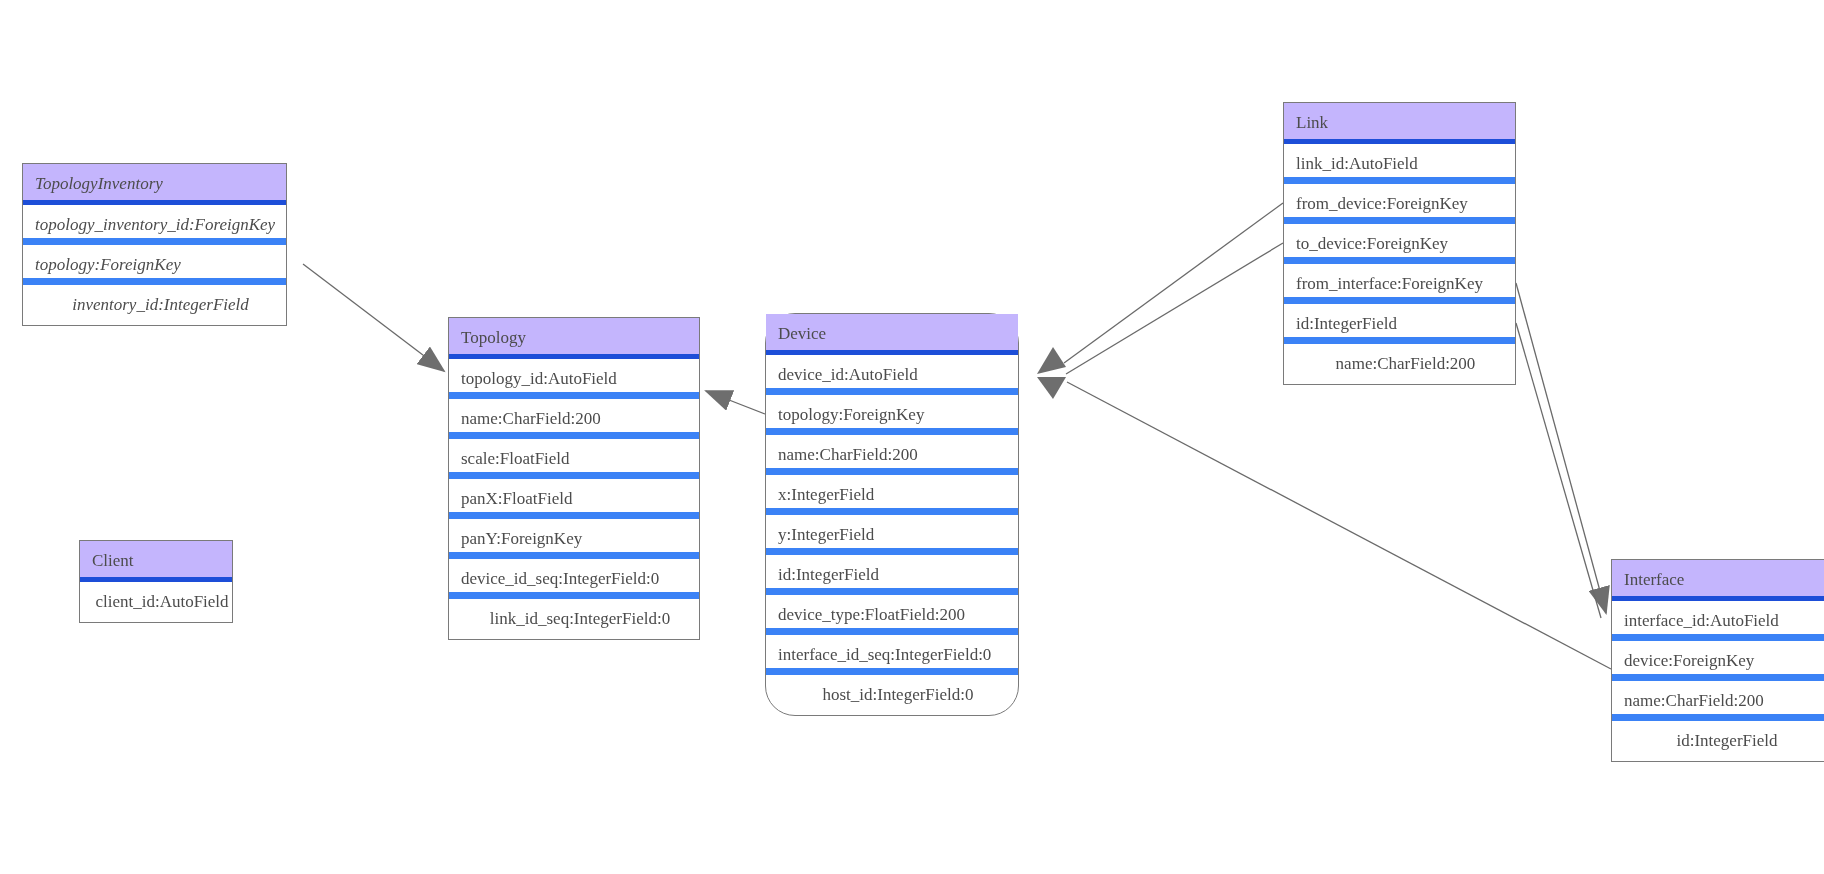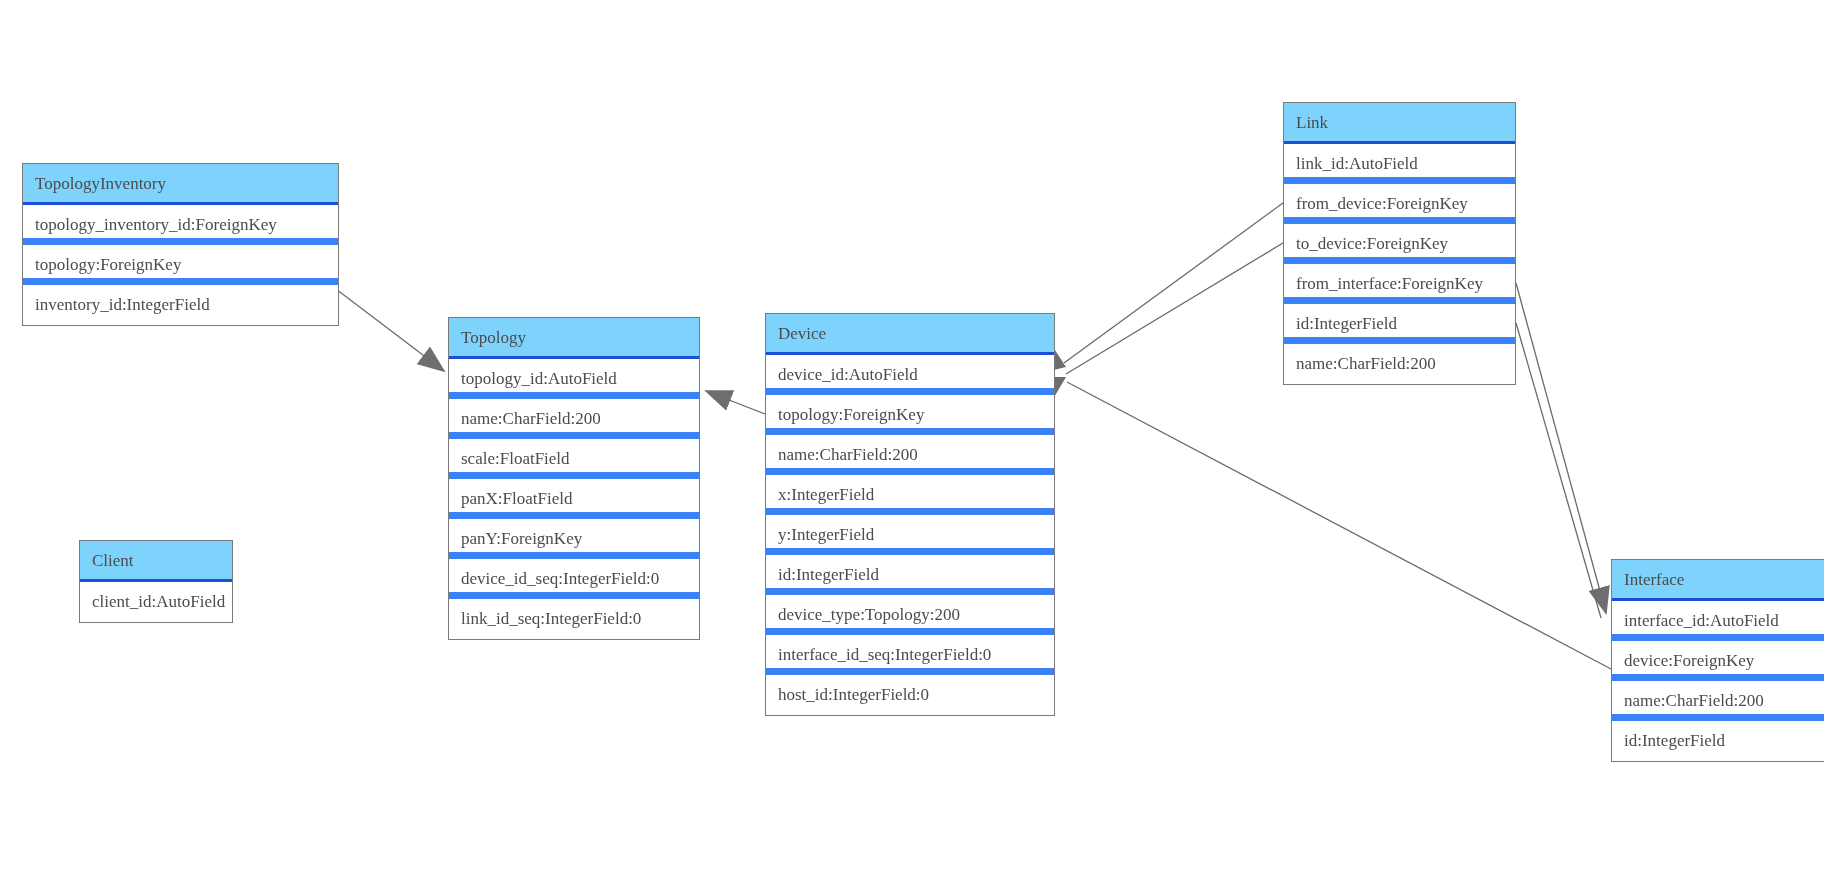--- a/index.html
+++ b/index.html
@@ -18,39 +18,39 @@
   }
   .entity {
     position: absolute;
     background: #ffffff;
     border: 1.5px solid #7a7a7a;
     box-sizing: border-box;
     font-size: 17px;
     color: #4c4c4c;
   }
   .entity-header {
-    background: #7dd3fc;
+    background: #c4b5fd;
     height: 41px;
     line-height: 40px;
     padding-left: 12px;
-    border-bottom: 3px solid #1d4ed8;
+    border-bottom: 5px solid #1d4ed8;
     box-sizing: border-box;
     white-space: nowrap;
     overflow: hidden;
   }
   .entity-row {
     height: 40px;
     line-height: 39px;
     padding-left: 12px;
     border-bottom: 7px solid #3b82f6;
     box-sizing: border-box;
     white-space: nowrap;
     overflow: hidden;
   }
-  .entity-row:last-child { border-bottom: none; }
+  .entity-row:last-child { border-bottom: none; text-align: center; }
 </style>
 </head>
 <body>
 
 <div id="diagram">
   <svg id="edges" width="1824" height="874" viewBox="0 0 1824 874" xmlns="http://www.w3.org/2000/svg">
     <defs>
       <marker id="arrowhead" markerUnits="userSpaceOnUse" markerWidth="30" markerHeight="22" refX="26" refY="11" orient="auto">
         <path d="M0,0 L28,11 L0,22 z" fill="#6e6e6e"></path>
       </marker>
@@ -58,49 +58,49 @@
   <line x1="303" y1="264" x2="444" y2="371" stroke="#6a6a6a" stroke-width="1.3" marker-end="url(#arrowhead)"></line>
       <line x1="765" y1="414" x2="706" y2="391" stroke="#6a6a6a" stroke-width="1.3" marker-end="url(#arrowhead)"></line>
       <line x1="1283" y1="203" x2="1064" y2="363" stroke="#6a6a6a" stroke-width="1.3"></line>
       <line x1="1283" y1="243" x2="1066" y2="374" stroke="#6a6a6a" stroke-width="1.3"></line>
       <line x1="1611" y1="669" x2="1067" y2="382" stroke="#6a6a6a" stroke-width="1.3"></line>
       <line x1="1516" y1="283" x2="1606" y2="613" stroke="#6a6a6a" stroke-width="1.3" marker-end="url(#arrowhead)"></line>
       <line x1="1516" y1="323" x2="1601" y2="618" stroke="#6a6a6a" stroke-width="1.3"></line>
       <polygon points="1037,374 1053,347 1066,367" fill="#6e6e6e"></polygon>
       <polygon points="1037,377 1066,377 1053,399" fill="#6e6e6e"></polygon>
     </svg>
-<div class="entity" style="left: 22px; top: 163px; width: 317px;">
+<div class="entity" style="left: 22px; top: 163px; width: 265px; font-style: italic;">
       <div class="entity-header">TopologyInventory</div>
       <div class="entity-row">topology_inventory_id:ForeignKey</div>
       <div class="entity-row">topology:ForeignKey</div>
       <div class="entity-row">inventory_id:IntegerField</div>
     </div>
     <div class="entity" style="left: 448px; top: 317px; width: 252px;">
       <div class="entity-header">Topology</div>
       <div class="entity-row">topology_id:AutoField</div>
       <div class="entity-row">name:CharField:200</div>
       <div class="entity-row">scale:FloatField</div>
       <div class="entity-row">panX:FloatField</div>
       <div class="entity-row">panY:ForeignKey</div>
       <div class="entity-row">device_id_seq:IntegerField:0</div>
       <div class="entity-row">link_id_seq:IntegerField:0</div>
     </div>
     <div class="entity" style="left: 79px; top: 540px; width: 154px;">
       <div class="entity-header">Client</div>
       <div class="entity-row">client_id:AutoField</div>
     </div>
-    <div class="entity" style="left: 765px; top: 313px; width: 290px;">
+    <div class="entity" style="left: 765px; top: 313px; width: 254px; border-radius: 30px;">
       <div class="entity-header">Device</div>
       <div class="entity-row">device_id:AutoField</div>
       <div class="entity-row">topology:ForeignKey</div>
       <div class="entity-row">name:CharField:200</div>
       <div class="entity-row">x:IntegerField</div>
       <div class="entity-row">y:IntegerField</div>
       <div class="entity-row">id:IntegerField</div>
-      <div class="entity-row">device_type:Topology:200</div>
+      <div class="entity-row">device_type:FloatField:200</div>
       <div class="entity-row">interface_id_seq:IntegerField:0</div>
       <div class="entity-row">host_id:IntegerField:0</div>
     </div>
     <div class="entity" style="left: 1283px; top: 102px; width: 233px;">
       <div class="entity-header">Link</div>
       <div class="entity-row">link_id:AutoField</div>
       <div class="entity-row">from_device:ForeignKey</div>
       <div class="entity-row">to_device:ForeignKey</div>
       <div class="entity-row">from_interface:ForeignKey</div>
       <div class="entity-row">id:IntegerField</div>

